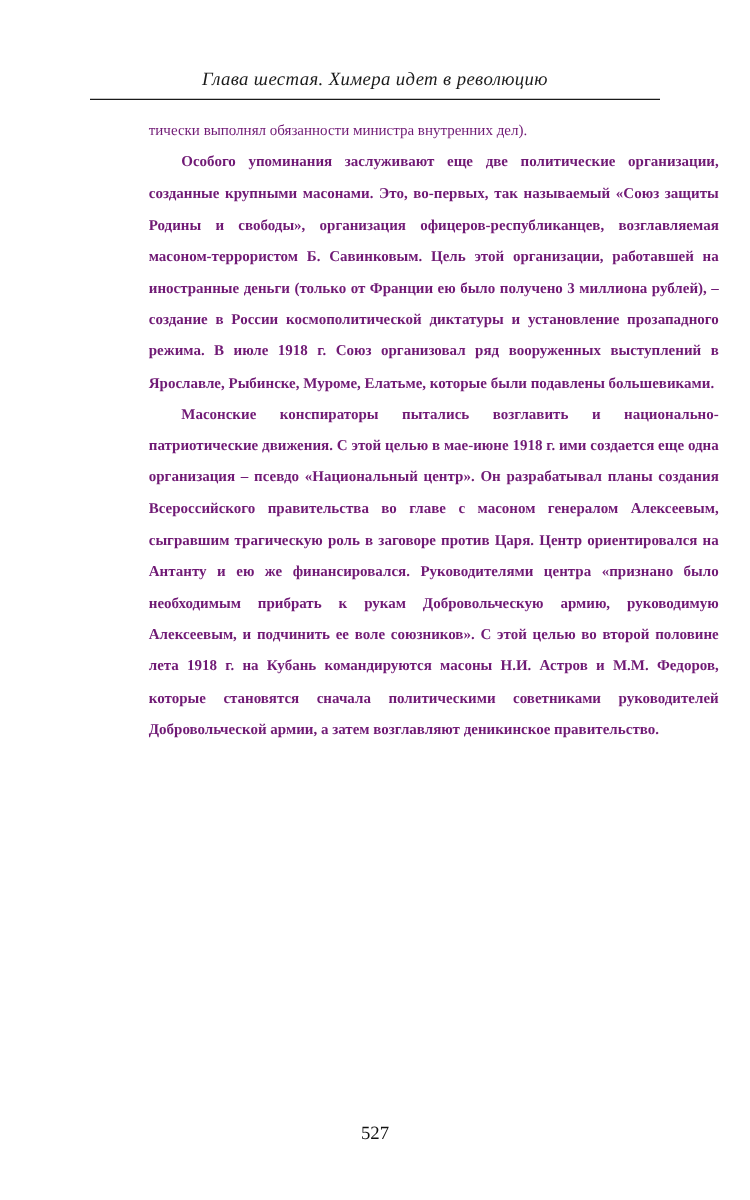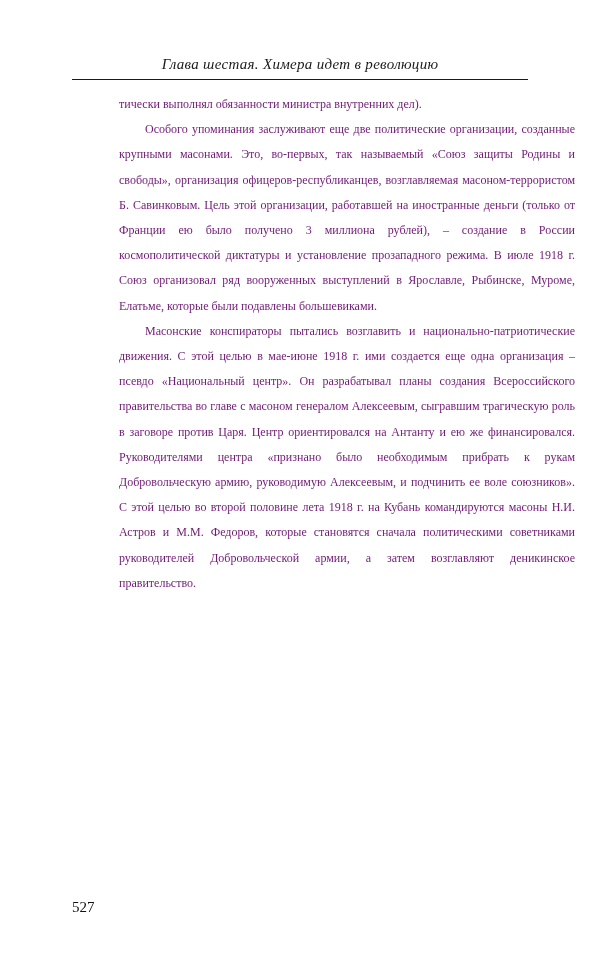--- a/index.html
+++ b/index.html
@@ -53,29 +53,30 @@
     text-justify: inter-word;
     color: #701a75;
     hyphens: manual;
     margin-left: 47px;
   }
   .body-text p {
     margin: 0;
   }
   .body-text p.indent {
     text-indent: 26px;
+    font-weight: bold;
   }
   .footer {
     position: absolute;
     bottom: 44px;
     left: 72px;
     right: 72px;
   }
   .page-number {
-    text-align: left;
+    text-align: center;
     font-size: 15px;
     color: #111111;
   }
 </style>
 </head>
 <body>
 
 <div class="page">
 
   <div class="header">

